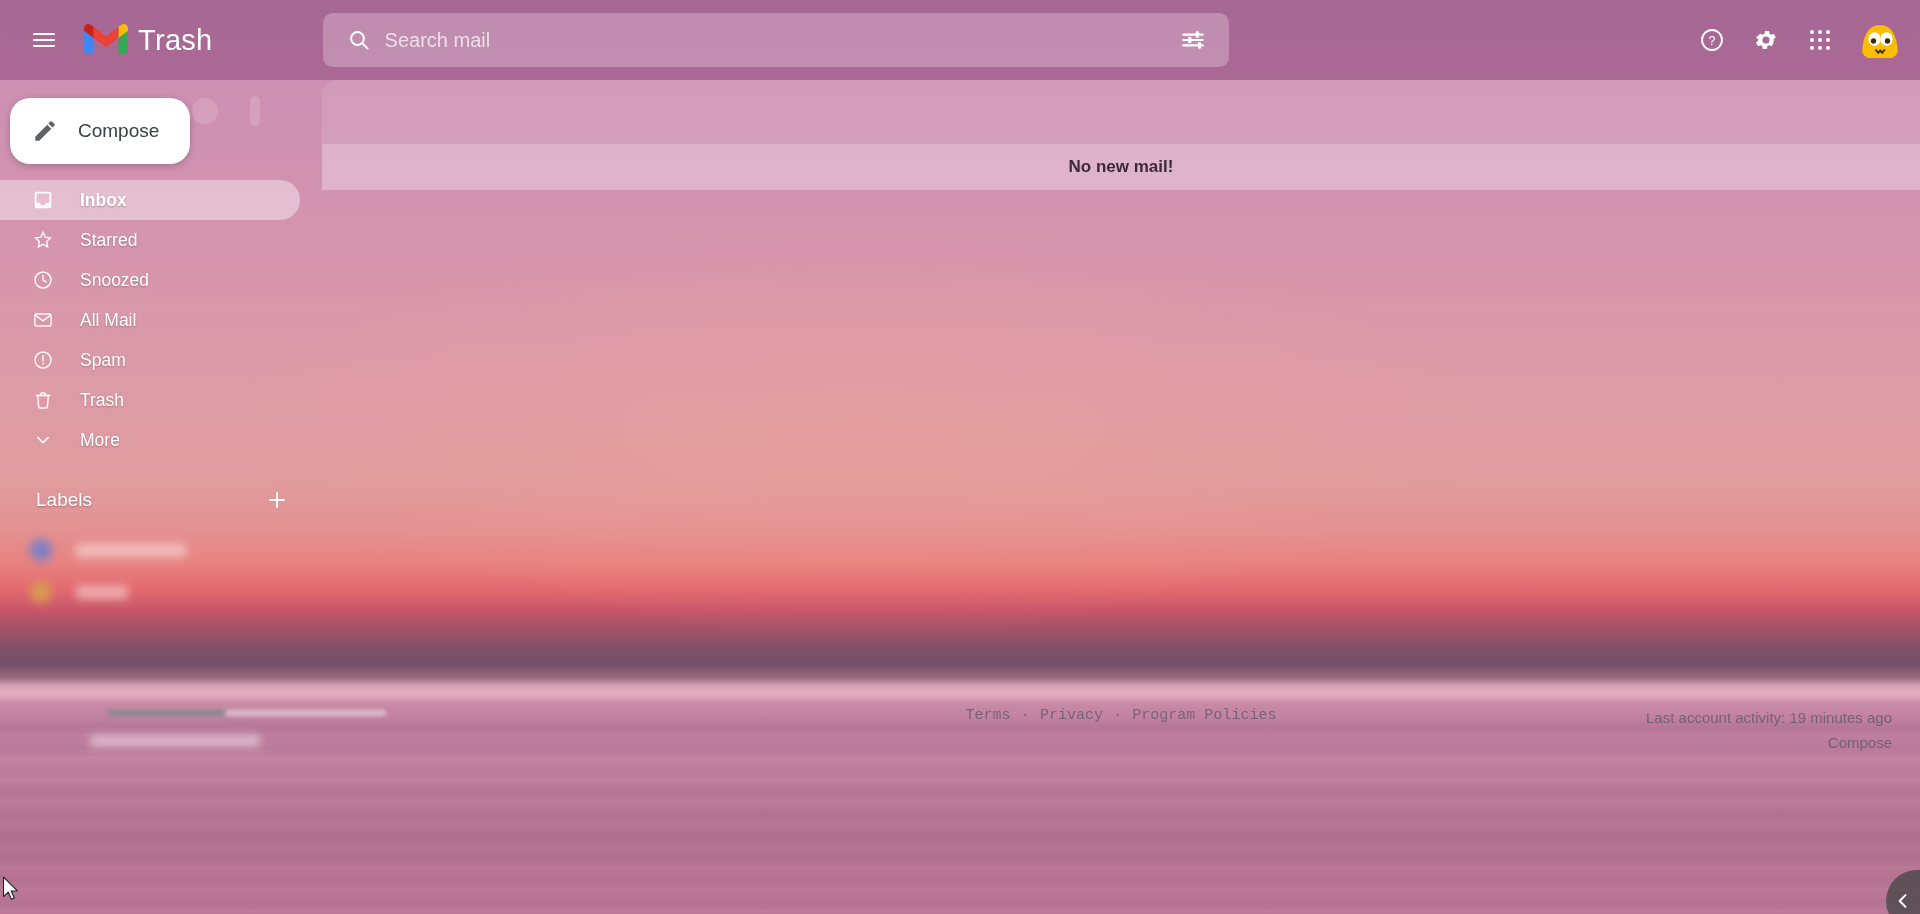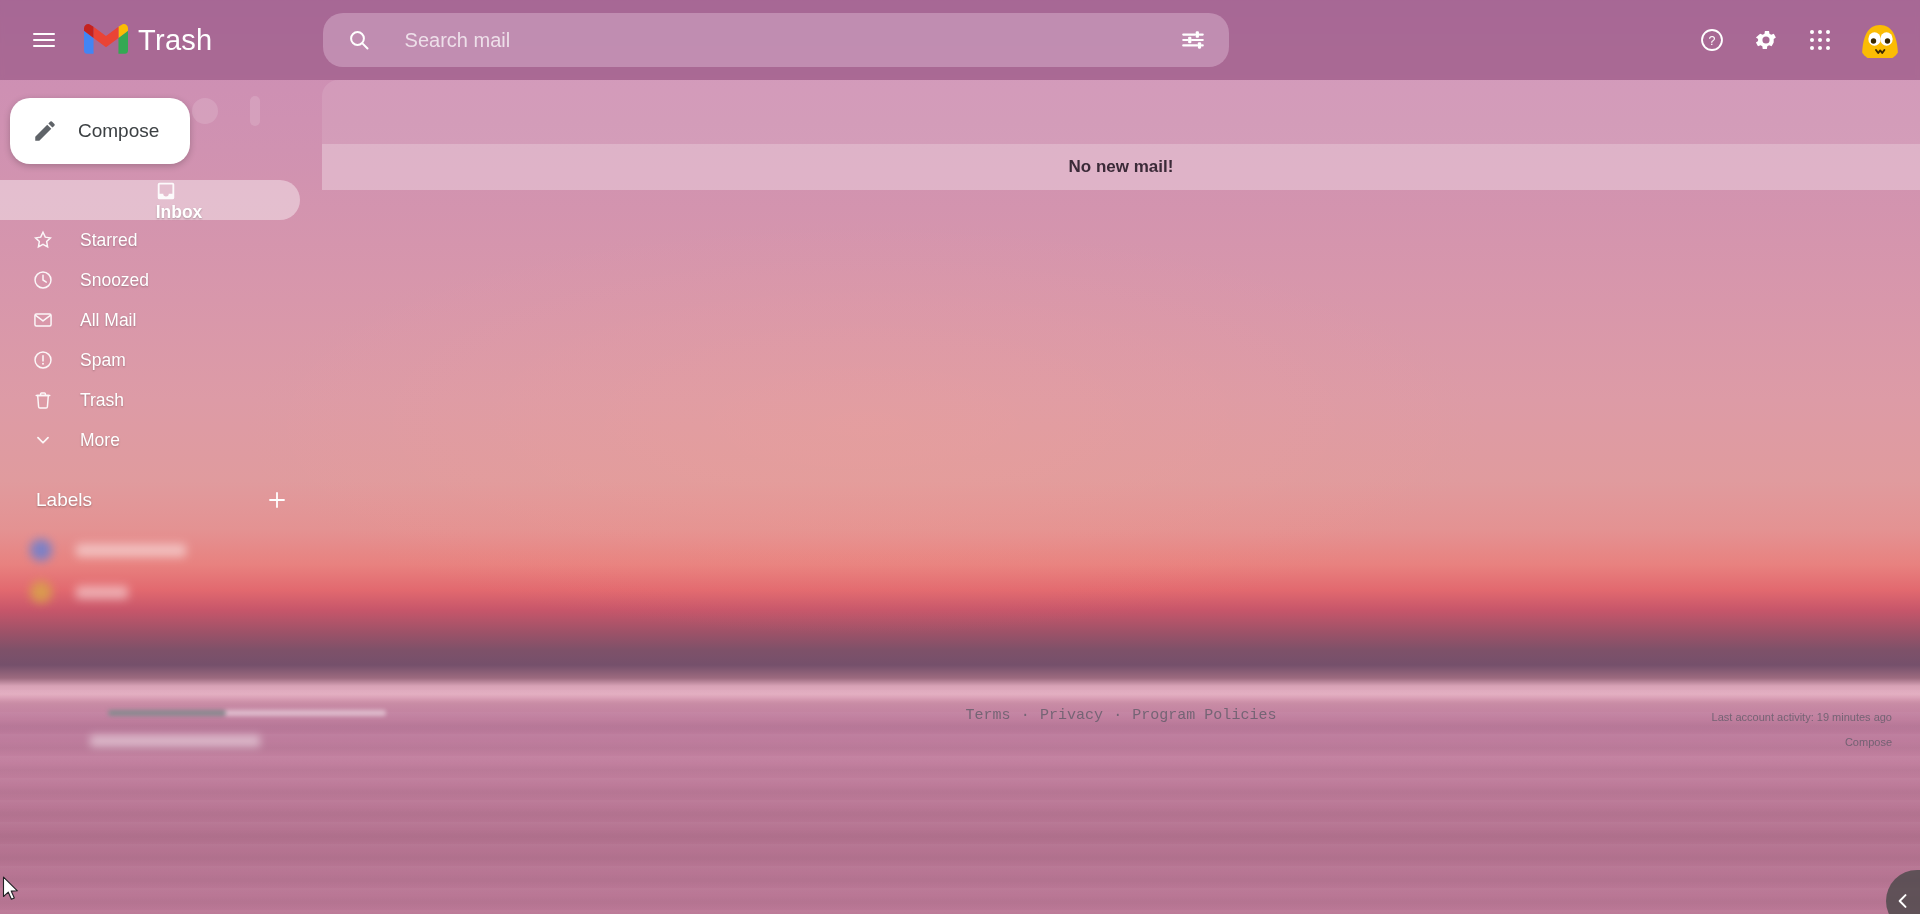--- a/index.html
+++ b/index.html
@@ -80,24 +80,23 @@
   #brand-text {
     font-size: 29px; color: #ffffff; letter-spacing: 0.3px;
     margin-left: 10px; font-weight: 400;
   }
 
   
   #search-wrap {
     margin-left: 110px;
     width: 906px; height: 54px;
     background: rgba(232,200,224,0.38);
-    border-radius: 20px;
+    border-radius: 10px;
     display: flex; align-items: center;
     padding: 0 14px;
-    gap: 20px;
   }
   #search-icon { width: 44px; height: 44px; }
   #search-input {
     flex: 1 1 auto;
     background: transparent; border: none; outline: none;
     font-family: "Liberation Sans", sans-serif;
     font-size: 20px; color: #ffffff;
     margin-left: 4px;
   }
   #search-input::placeholder { color: rgba(255,255,255,0.72); }
@@ -133,21 +132,21 @@
   }
   #compose-label { font-size: 19px; color: #3c4043; margin-left: 20px; }
 
   #nav-list { position: absolute; top: 100px; left: 0; width: 322px; }
   .nav-item {
     height: 40px; display: flex; align-items: center;
     padding-left: 32px; border-radius: 0 20px 20px 0;
     cursor: pointer; color: #ffffff;
     text-shadow: 0 1px 2px rgba(0,0,0,0.25);
   }
-  .nav-item.active { background: rgba(255,255,255,0.40); flex-direction: column; }
+  .nav-item.active { background: rgba(255,255,255,0.40); }
   .nav-item .ni { width: 22px; height: 22px; flex: 0 0 auto; opacity: 0.92; }
   .nav-item .nl { margin-left: 26px; font-size: 17.5px; }
   .nav-item.active .nl { font-weight: 700; }
 
   
   #labels-header {
     position: absolute; top: 400px; left: 0; width: 290px;
     display: flex; align-items: center; height: 40px; padding-left: 36px;
   }
   #labels-title {
@@ -208,21 +207,21 @@
 
   
   #footer-left {
     position: absolute; left: 0; right: 0; top: 625px;
     text-align: center;
     font-size: 15px; color: rgba(70,80,88,0.62);
   }
   #footer-left span { margin: 0 3px; font-family: Liberation Mono, monospace; }
   #footer-right {
     position: absolute; right: 28px; top: 625px; text-align: right;
-    font-size: 11px; color: rgba(70,80,88,0.62); line-height: 25px;
+    font-size: 15px; color: rgba(70,80,88,0.62); line-height: 25px;
   }
   #details-link { cursor: pointer; }
 
   
   #edge-chevron {
     position: absolute; right: 0; top: 790px;
     width: 34px; height: 62px;
     background: rgba(70,70,70,0.78);
     border-radius: 32px 0 0 32px;
     display: flex; align-items: center; justify-content: center;

